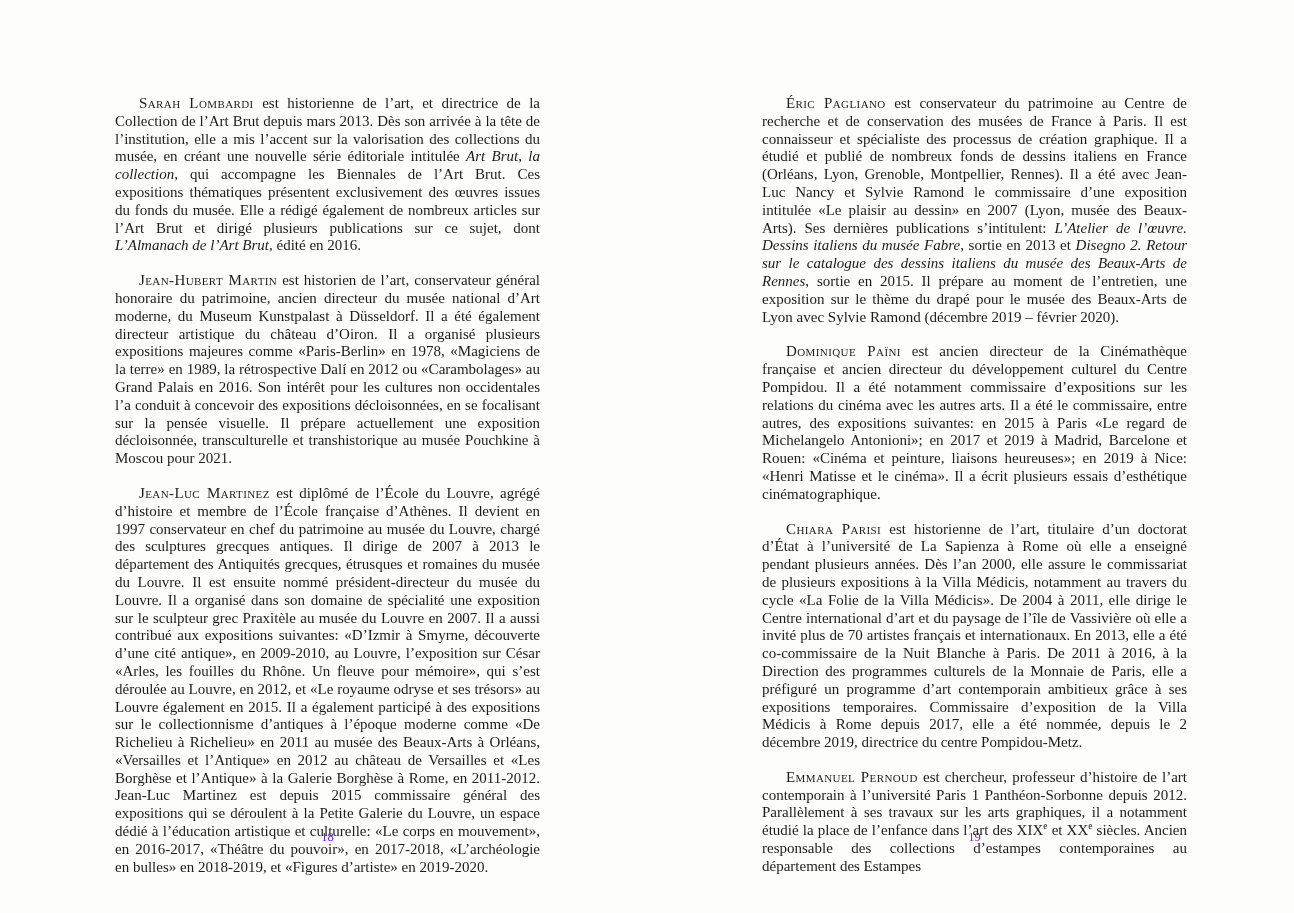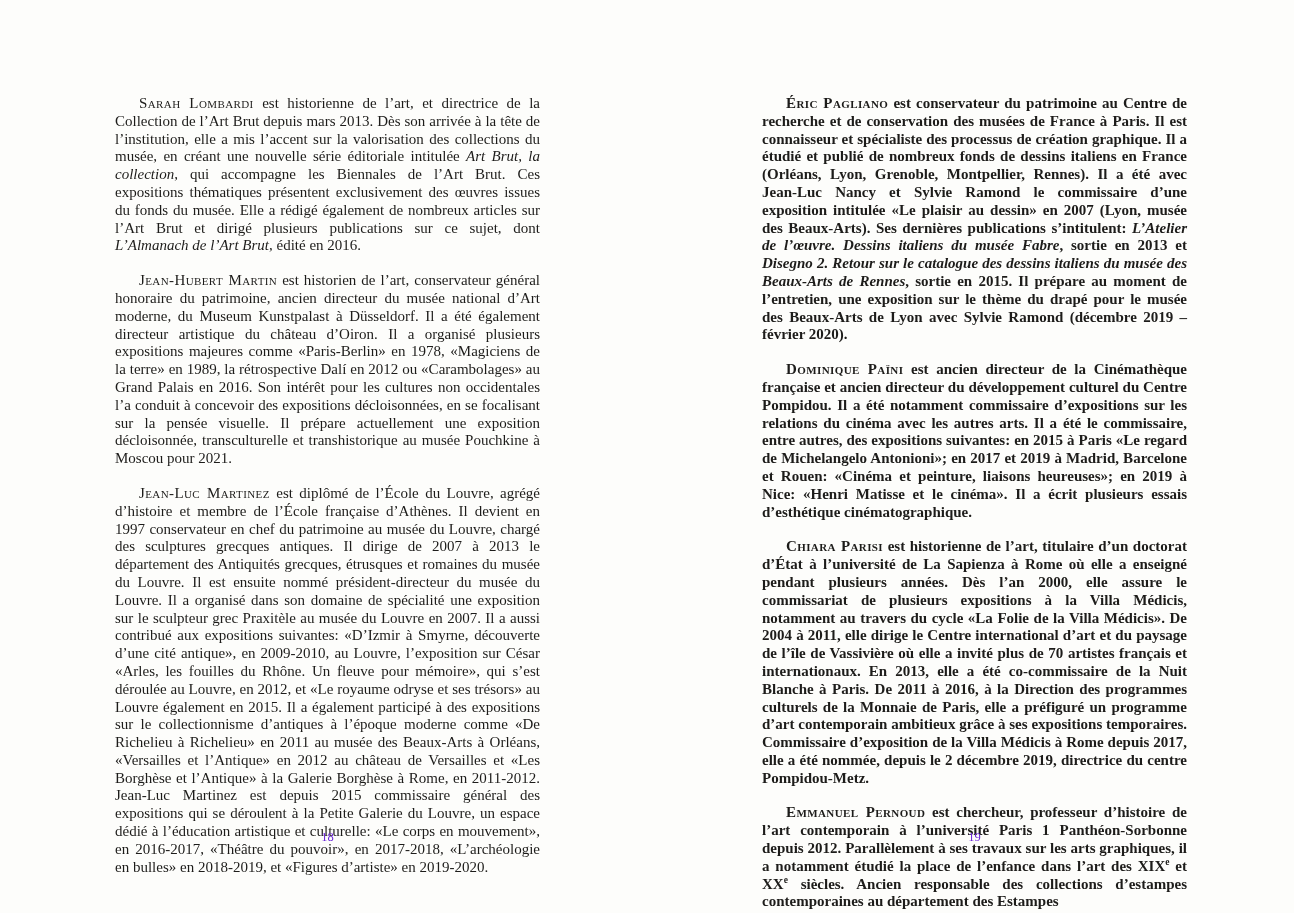--- a/index.html
+++ b/index.html
@@ -17,21 +17,21 @@
     position: absolute;
     top: 87px;
     width: 425px;
     font-size: 15px;
     line-height: 17.8px;
     text-align: justify;
     hyphens: auto;
     -webkit-hyphens: auto;
   }
   .text-block.left  { left: 115px; }
-  .text-block.right { left: 762px; font-weight: bold; }
+  .text-block.right { left: 762px; }
   p.bio {
     margin: 8px 0 17px 0;
     text-indent: 24px;
   }
   p.bio:last-child { margin-bottom: 0; }
   .bio-name {
     font-variant: small-caps;
     letter-spacing: 0.4px;
   }
   .italic { font-style: italic; }

